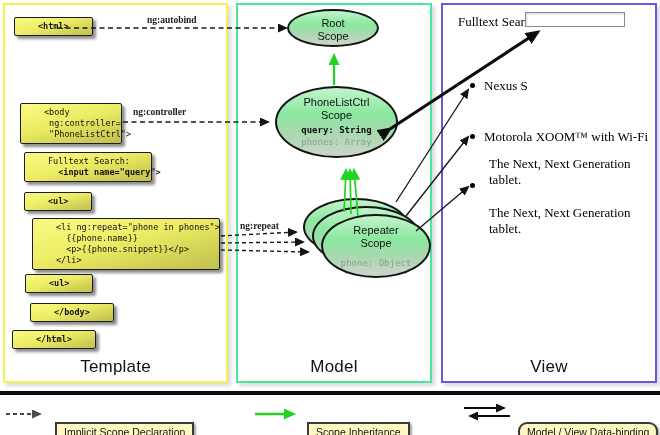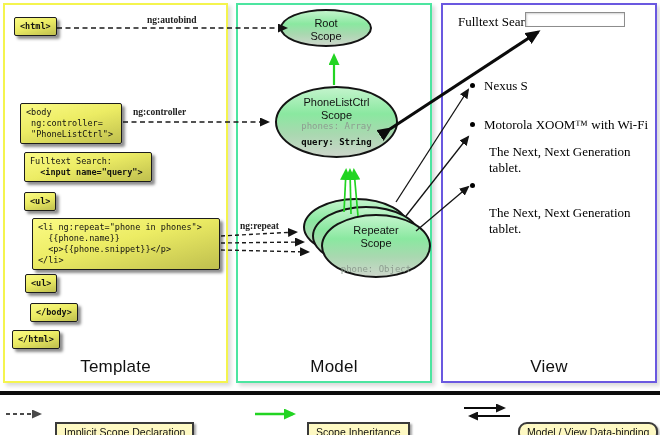--- a/index.html
+++ b/index.html
@@ -10,21 +10,21 @@
        box-shadow:3px 3px 4px rgba(0,0,0,0.15);}
   .col-template{left:3px;width:225px;border-color:#f4f44e;}
   .col-model{left:236px;width:196px;border-color:#4ce5a0;}
   .col-view{left:441px;width:216px;border-color:#6a58e0;}
   .col-label{position:absolute;bottom:4px;left:0;width:100%;text-align:center;
              font-size:17px;color:#111;letter-spacing:.2px;}
   
   .code-box{position:absolute;background:linear-gradient(165deg,#fafa84 0%,#ecec64 45%,#bfbf4e 100%);
             border:1.5px solid #1c1c1c;border-radius:2px;box-shadow:3px 3px 3px rgba(0,0,0,0.45);
             font-family:"DejaVu Sans Mono",monospace;font-size:8.5px;line-height:1.3;color:#111;
-            padding:3px 5px;white-space:pre;box-sizing:border-box;}
+            padding:3px 23px;white-space:pre;box-sizing:border-box;}
   .code-bold{font-weight:bold;}
   
   .scope{position:absolute;border:2px solid #141414;border-radius:50%;box-sizing:border-box;
          background:linear-gradient(180deg,#c3f4cc 0%,#8ae8a0 38%,#a9d8b0 68%,#ccd6ca 100%);
          text-align:center;color:#111;}
   .scope-name{font-size:11px;line-height:1.15;}
   .scope-prop{font-family:"DejaVu Sans Mono",monospace;font-size:9px;line-height:1.25;}
   .prop-bold{font-weight:bold;color:#0c0c0c;}
   .prop-gray{color:#8d9d90;}
   
@@ -77,47 +77,47 @@
   &lt;p&gt;{{phone.snippet}}&lt;/p&gt;
 &lt;/li&gt;</div>
   <div class="code-box code-bold" style="left:25px;top:274px;">&lt;ul&gt;</div>
   <div class="code-box code-bold" style="left:30px;top:303px;">&lt;/body&gt;</div>
   <div class="code-box code-bold" style="left:12px;top:330px;">&lt;/html&gt;</div>
 
   <div class="ng-label" style="left:147px;top:15px;">ng:autobind</div>
   <div class="ng-label" style="left:133px;top:107px;">ng:controller</div>
   <div class="ng-label" style="left:240px;top:221px;">ng:repeat</div>
 
-  <div class="scope" style="left:280px;top:9px;width:92px;height:38px;padding-top:6px;">
+  <div class="scope" style="left:287px;top:9px;width:92px;height:38px;padding-top:6px;">
     <div class="scope-name">Root</div>
     <div class="scope-name">Scope</div>
   </div>
 
   <div class="scope" style="left:275px;top:86px;width:123px;height:72px;padding-top:8px;">
     <div class="scope-name">PhoneListCtrl</div>
     <div class="scope-name">Scope</div>
+    <div class="scope-prop prop-bold" style="margin-top:4px;">query: String</div>
     <div class="scope-prop prop-gray">phones: Array</div>
-    <div class="scope-prop prop-bold" style="margin-top:4px;">query: String</div>
   </div>
 
   <div class="scope" style="left:303px;top:198px;width:106px;height:58px;"></div>
   <div class="scope" style="left:312px;top:206px;width:108px;height:60px;"></div>
   <div class="scope" style="left:321px;top:214px;width:110px;height:64px;padding-top:8px;">
     <div class="scope-name">Repeater</div>
     <div class="scope-name">Scope</div>
-    <div class="scope-prop prop-gray" style="margin-top:15px;">phone: Object</div>
+    <div class="scope-prop prop-gray" style="margin-top:9px;">phone: Object</div>
   </div>
 
   <div class="view-search-label">Fulltext Search:</div>
   <input class="view-search-input" type="text" value="" style="">
 
   <div class="view-item" style="top:78px;">
     <div><span class="dot"></span><span>Nexus S</span></div>
   </div>
-  <div class="view-item" style="top:117px;">
+  <div class="view-item" style="top:129px;">
     <div><span class="dot"></span><span>Motorola XOOM™ with Wi-Fi</span></div>
     <div class="snippet">The Next, Next Generation tablet.</div>
   </div>
   <div class="view-item" style="top:178px;">
     <div><span class="dot"></span></div>
     <div class="snippet">The Next, Next Generation tablet.</div>
   </div>
 
   <svg class="overlay" viewBox="0 0 660 435">
     <defs>

